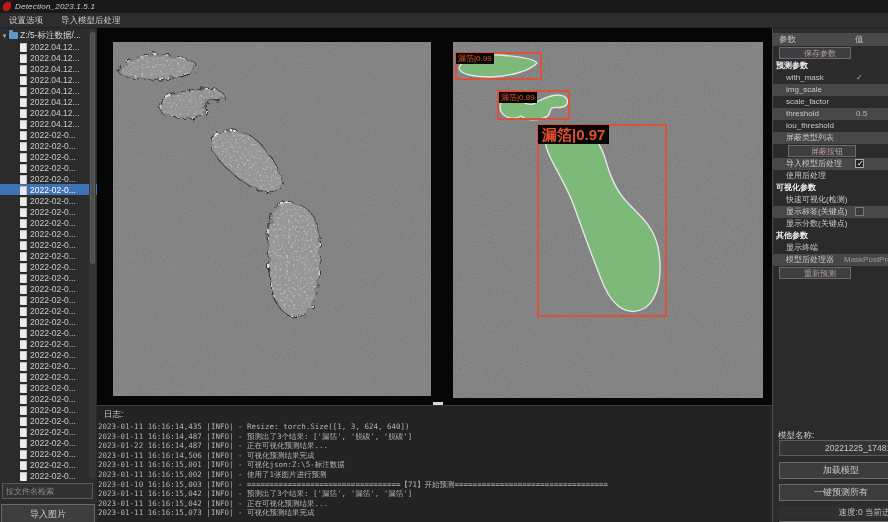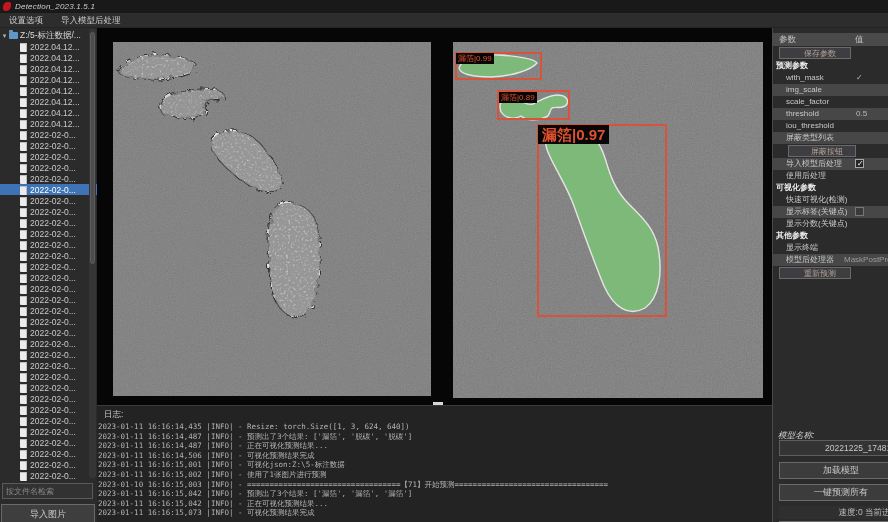--- a/index.html
+++ b/index.html
@@ -79,21 +79,21 @@
   .p.t-button.t-indent .p-label { margin-left:15px; width:68px; }
   .p-value { position:absolute; left:83px; top:0; color:#b9b9b9; }
   .p-value.t-wide { left:71px; color:#9a9a9a; }
   .p-check { display:none; }
   .p-check.t-checked { display:block; position:absolute; left:82px; top:1px; width:9px; height:9px;
     background:#262626; border:1px solid #a8a8a8; }
   .p-check.t-checked::after { content:"\2713"; position:absolute; left:1px; top:-2px; color:#fff; font-size:8px; }
   .p-check.t-empty { display:block; position:absolute; left:82px; top:1px; width:9px; height:9px;
     background:#3a3a3a; border:1px solid #777; }
 
-  .model-label { position:absolute; left:5px; top:402px; color:#cfcfcf; font-size:8.5px;font-style:italic; }
+  .model-label { position:absolute; left:5px; top:402px; color:#cfcfcf; font-size:8.5px; }
   .model-name { position:absolute; left:6px; top:412px; width:120px; height:16px; background:#343434;
     border:1px solid #5e5e5e; color:#c9c9c9; font-size:8.5px; line-height:14px; text-align:right; padding-right:2px; }
   .rb { position:absolute; left:6px; width:124px; height:17px; background:#3c3c3c; border:1px solid #6a6a6a;
     color:#c9c9c9; font-size:9px; text-align:center; }
   .rb-load { top:434px; }
   .rb-predict { top:456px; }
   .status { position:absolute; left:6px; top:478px; width:120px; height:13px; background:#2f2f2f;
     color:#bdbdbd; font-size:8.5px; line-height:13px; text-align:right; }
   .rb-post { top:493px; height:20px; }
 </style>
@@ -349,21 +349,21 @@
     <span class="det-label lbl3">漏箔|0.97</span>
 
     <div class="splitter-handle"></div>
 
     <div class="log">
       <div class="log-title">日志:</div>
       <div>
 
       <div class="log-line">2023-01-11 16:16:14,435 |INFO| - Resize: torch.Size([1, 3, 624, 640])</div>
           <div class="log-line">2023-01-11 16:16:14,487 |INFO| - 预测出了3个结果: ['漏箔', '脱碳', '脱碳']</div>
-          <div class="log-line">2023-01-11 16:16:14,487 |INFO| - 正在可视化预测结果...</div>
+          <div class="log-line">2023-01-22 16:16:14,487 |INFO| - 正在可视化预测结果...</div>
           <div class="log-line">2023-01-11 16:16:14,506 |INFO| - 可视化预测结果完成</div>
           <div class="log-line">2023-01-11 16:16:15,001 |INFO| - 可视化json:Z:\5-标注数据</div>
           <div class="log-line">2023-01-11 16:16:15,002 |INFO| - 使用了1张图片进行预测</div>
           <div class="log-line">2023-01-10 16:16:15,003 |INFO| - ==================================【71】开始预测==================================</div>
           <div class="log-line">2023-01-11 16:16:15,042 |INFO| - 预测出了3个结果: ['漏箔', '漏箔', '漏箔']</div>
           <div class="log-line">2023-01-11 16:16:15,042 |INFO| - 正在可视化预测结果...</div>
           <div class="log-line">2023-01-11 16:16:15,073 |INFO| - 可视化预测结果完成</div>
         </div>
     </div>
   </div>

